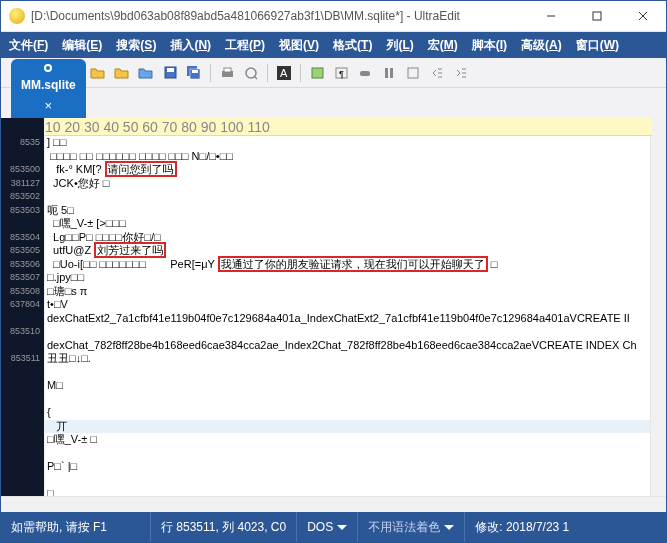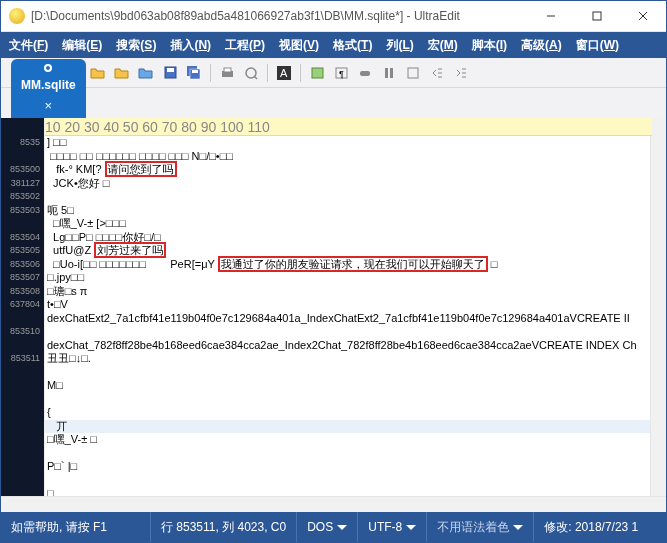--- a/index.html
+++ b/index.html
@@ -241,22 +241,18 @@
 </div>
 <div class="hscroll"></div>
 
 <div class="statusbar">
   <div class="cell" style="flex:0 0 150px">如需帮助, 请按 F1</div>
   <div class="cell">行 853511, 列 4023, C0</div>
   <div class="cell">
       <span>DOS</span>
       <span class="tri"></span>
     </div>
-  <div class="cell">
-      <span>UTF-8</span>
-      <span class="tri"></span>
-    </div>
   <div class="cell ro">
       <span>不用语法着色</span>
       <span class="tri"></span>
     </div>
   <div class="cell" style="flex:1;border-right:none">修改:  2018/7/23 1</div>
 </div>
 
 </body></html>

